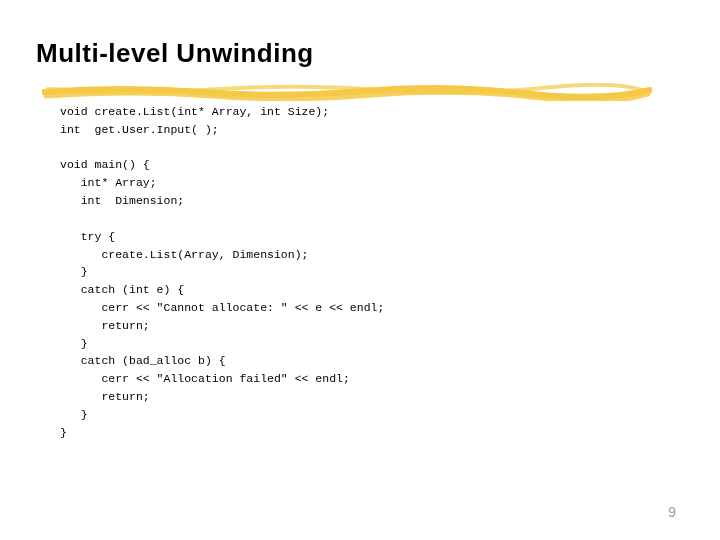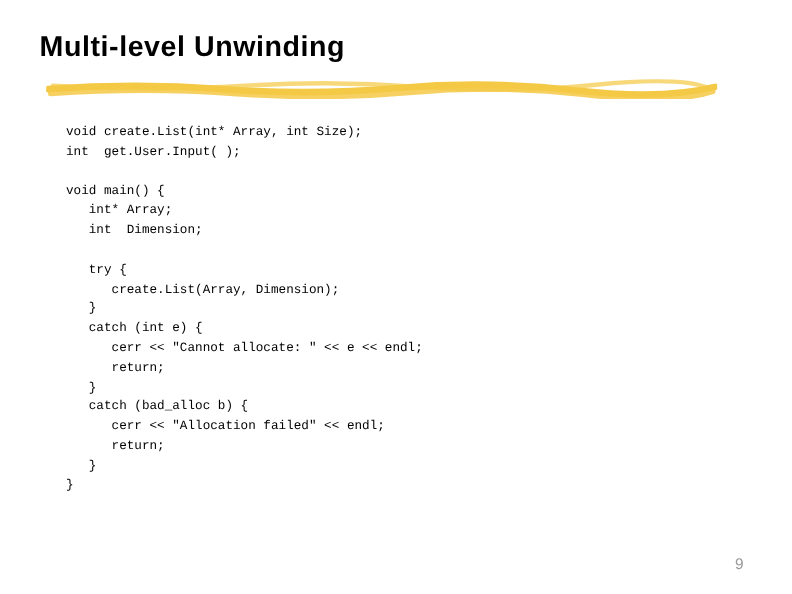--- a/index.html
+++ b/index.html
@@ -7,37 +7,38 @@
     width: 720px;
     height: 540px;
     background: #ffffff;
     font-family: "Courier New", Courier, monospace;
     position: relative;
     overflow: hidden;
   }
   .title-wrap {
     position: relative;
     padding: 27px 0 0 36px;
+    margin-top: 11px;
   }
   .title {
     font-family: Arial, Helvetica, sans-serif;
     font-weight: 900;
     color: #000;
     letter-spacing: 0.5px;
   }
   .underline {
     position: absolute;
     left: 42px;
     top: 72px;
     width: 610px;
     height: 18px;
   }
   .underline svg { width: 100%; height: 100%; }
   .code-block {
-    margin: 54px 0 0 60px;
+    margin: 34px 0 0 60px;
     font-size: 11.5px;
     line-height: 1.55;
     color: #000;
     white-space: pre;
     font-family: "Courier New", Courier, monospace;
   }
   .slide-num {
     position: absolute;
     right: 44px;
     bottom: 20px;

